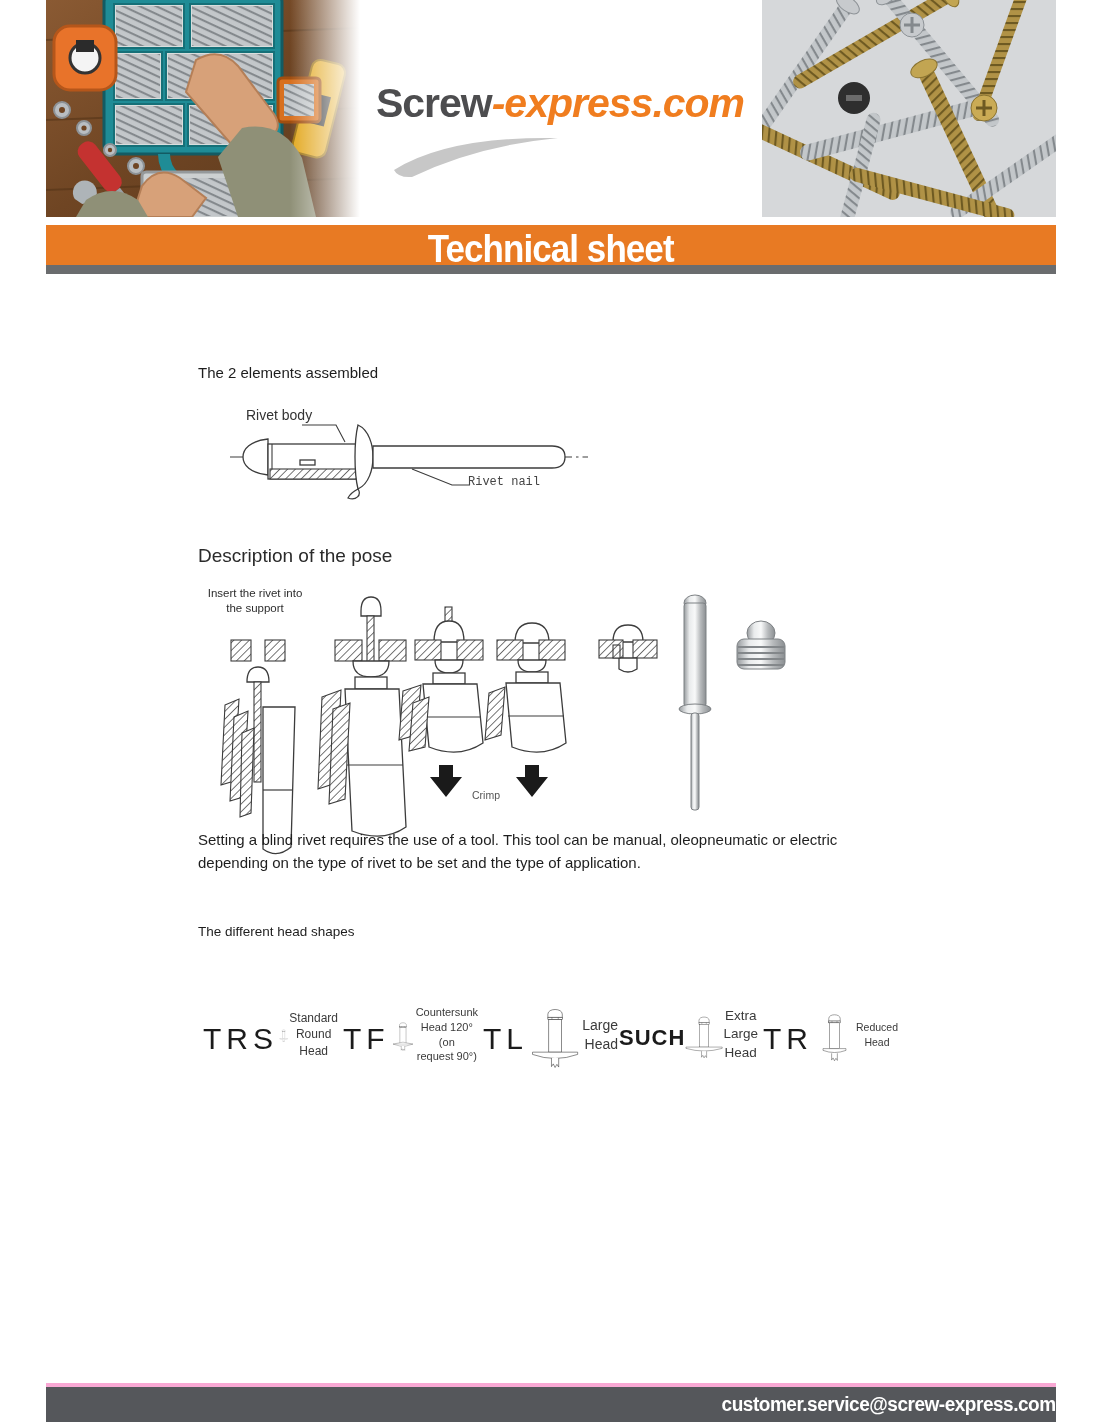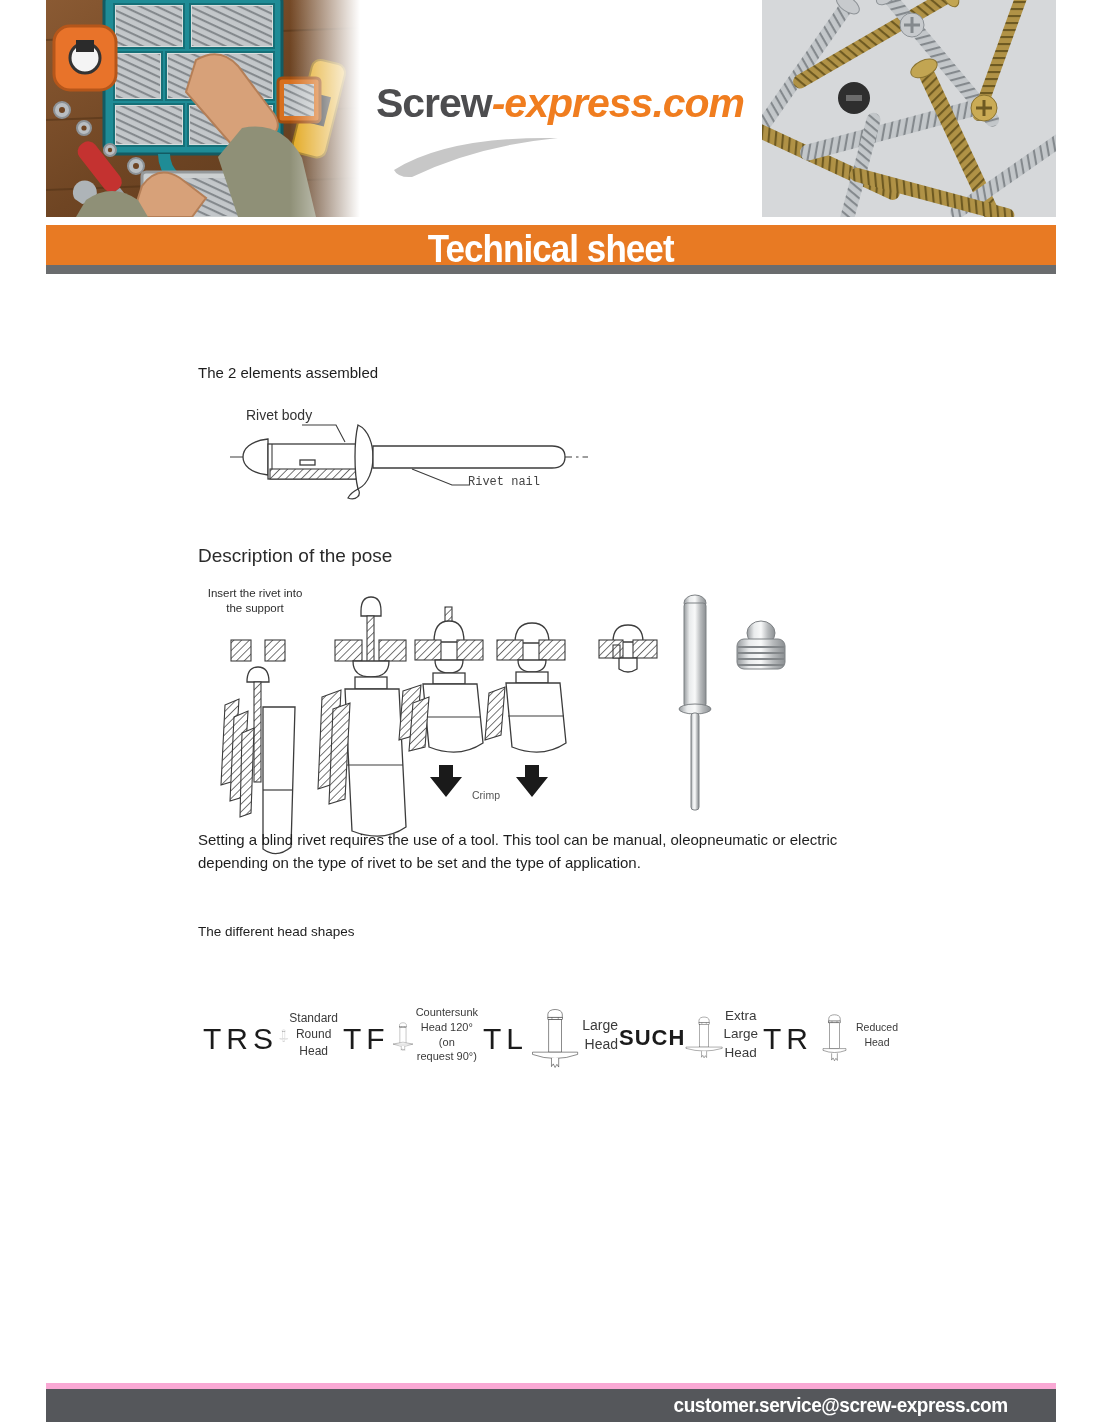--- a/index.html
+++ b/index.html
@@ -44,21 +44,21 @@
   .head-svg { margin-top:8px; }
   .head-caption { margin-top:7px; text-align:center; color:#3a3a3a; line-height:1.35; }
   .cap-0 { font-size:12px; }
   .cap-1 { font-size:11px; }
   .cap-1 .line2 { font-size:11px; }
   .cap-2 { font-size:14px;text-align:right; }
   .cap-3 { font-size:13.5px; }
   .cap-4 { font-size:10.5px; }
 
   
-  .footer-bar { position:absolute; left:46px; top:1383px; width:1010px; height:39px; background:#55575b; border-top:6px solid #f9a8d4; display:flex; align-items:center; justify-content:flex-end; padding-right:48px; }
+  .footer-bar { position:absolute; left:46px; top:1383px; width:1010px; height:39px; background:#55575b; border-top:4px solid #f9a8d4; display:flex; align-items:center; justify-content:flex-end; }
   .footer-email { color:#fff; font-size:20px; font-weight:800; letter-spacing:-.5px; transform:scaleX(.95); transform-origin:right center; white-space:nowrap; }
 
   svg .ln { stroke:#3c3c3c; stroke-width:1.3; fill:#fff; }
   svg .hp { stroke:#3c3c3c; stroke-width:1.1; fill:url(#hatch); }
   svg .solid { fill:#1a1a1a; stroke:none; }
 </style>
 </head>
 <body>
 
 <div class="page">

